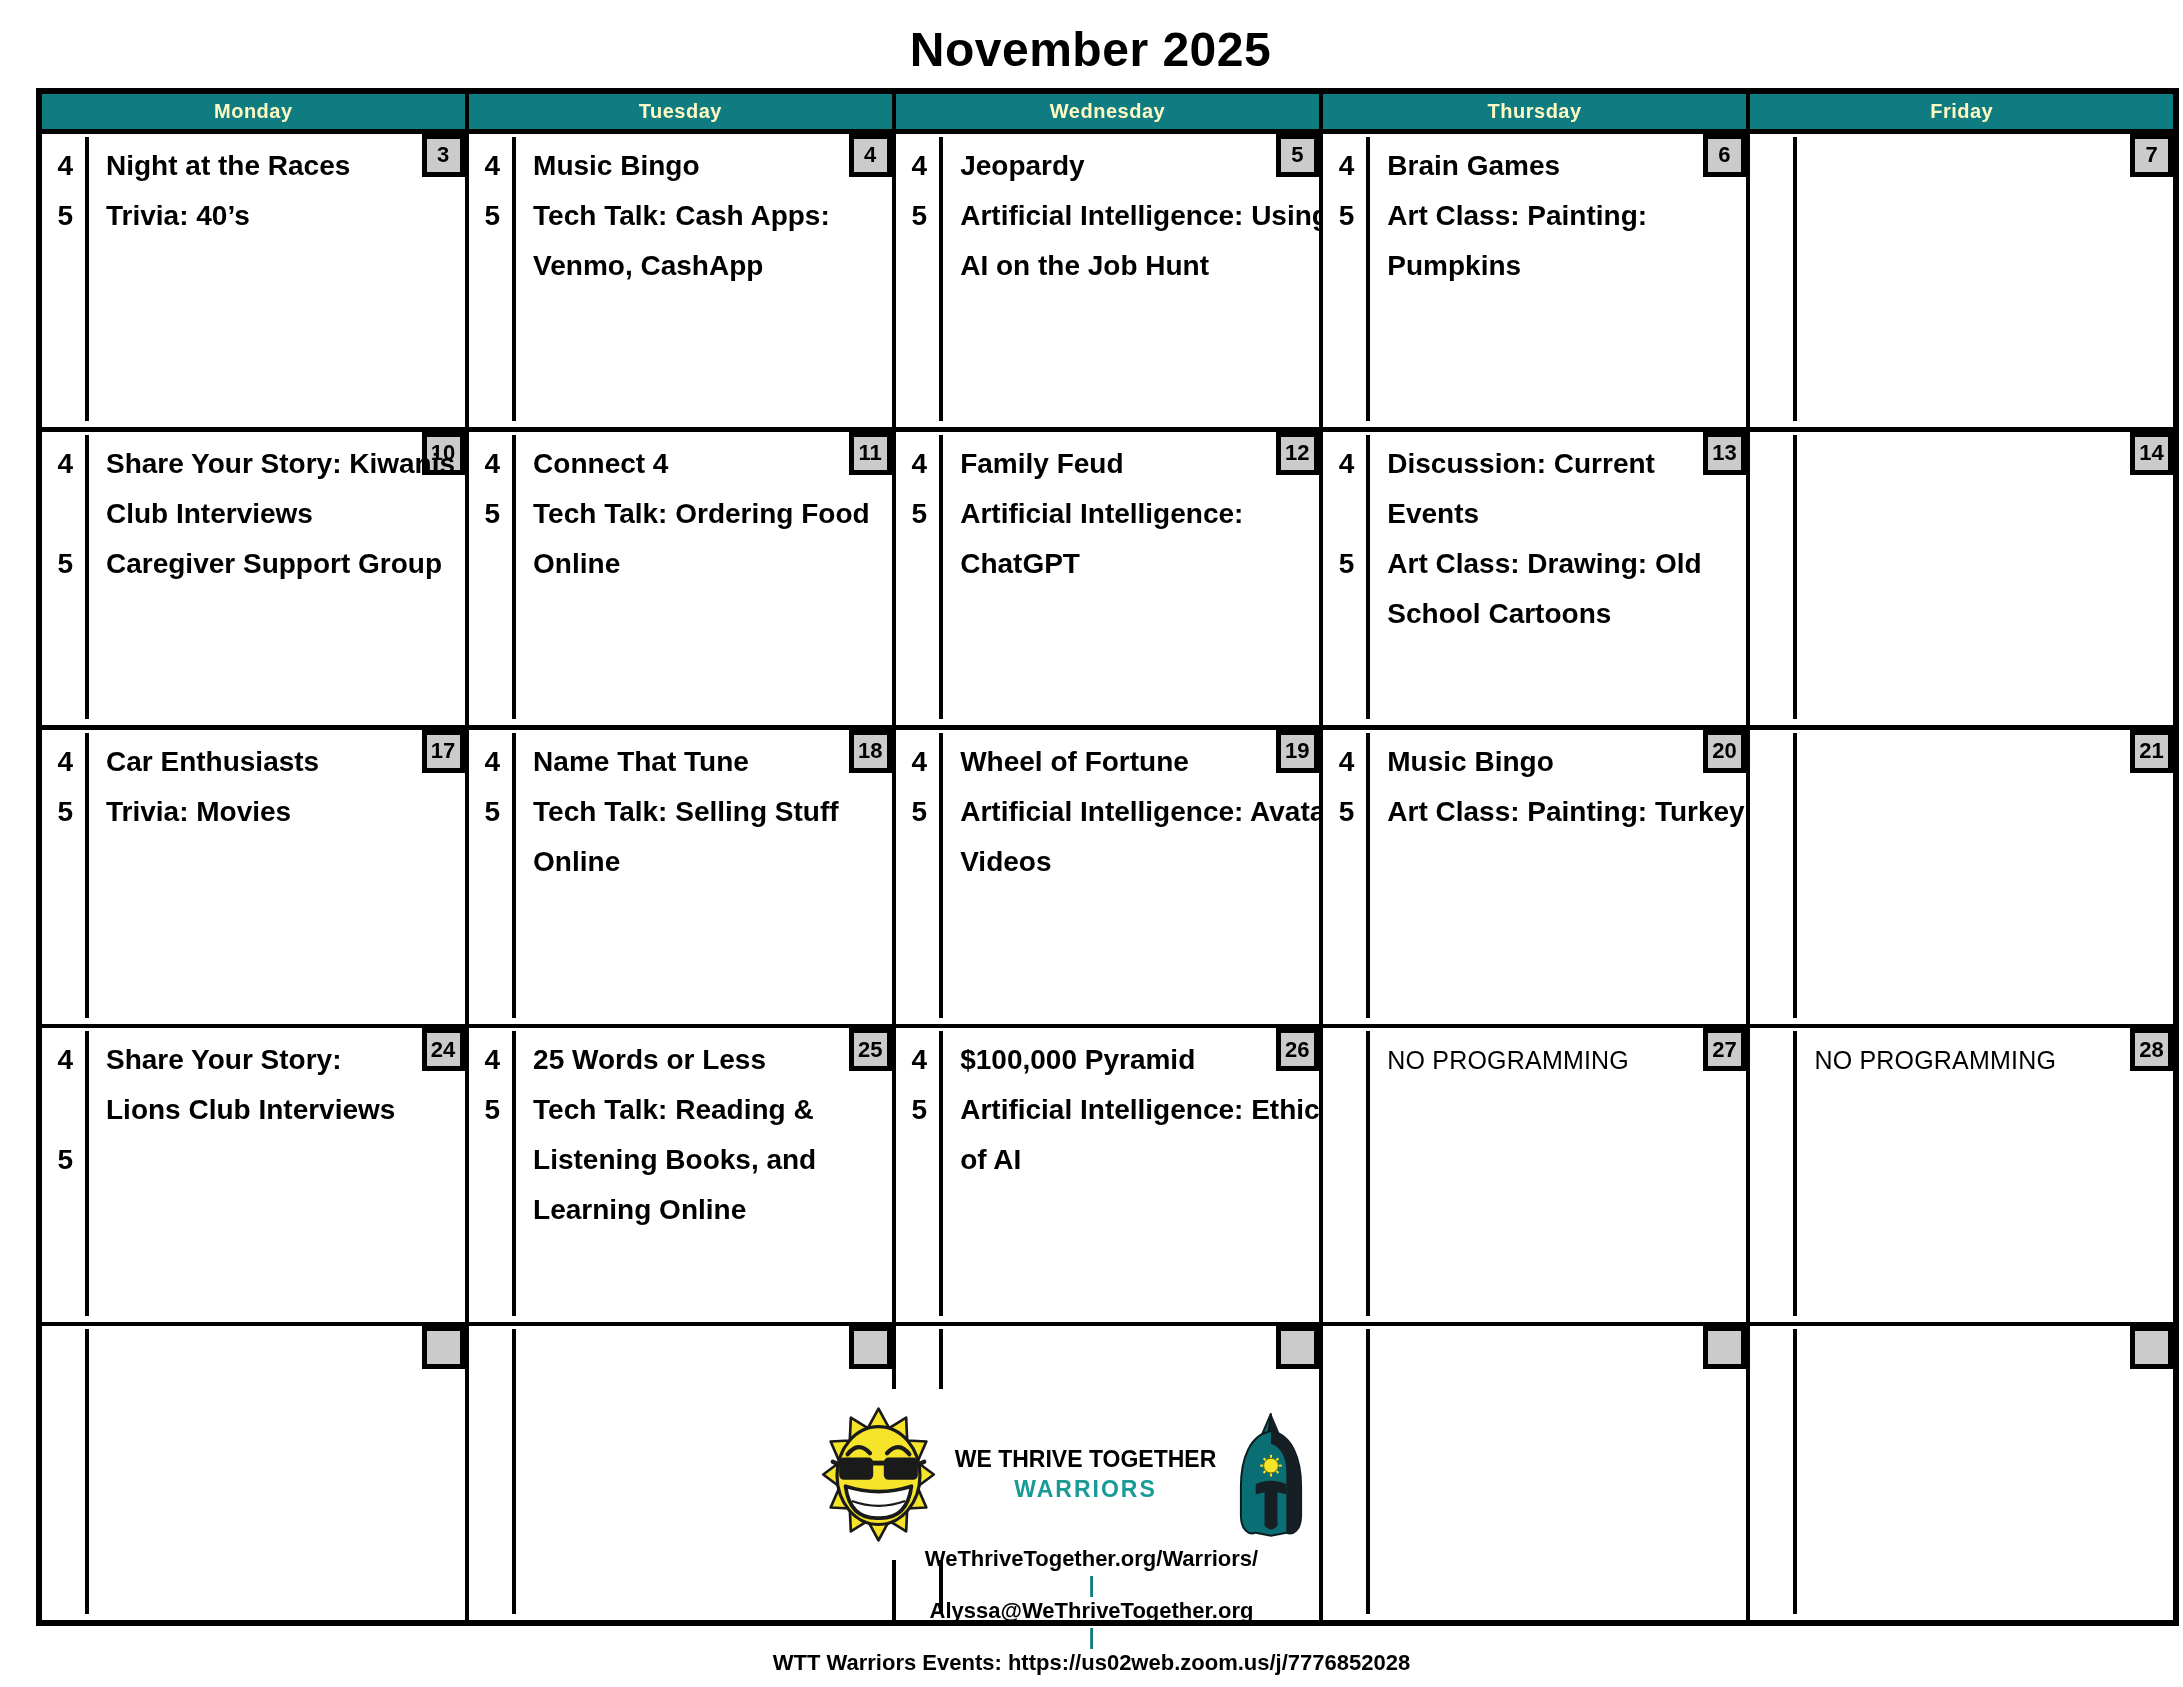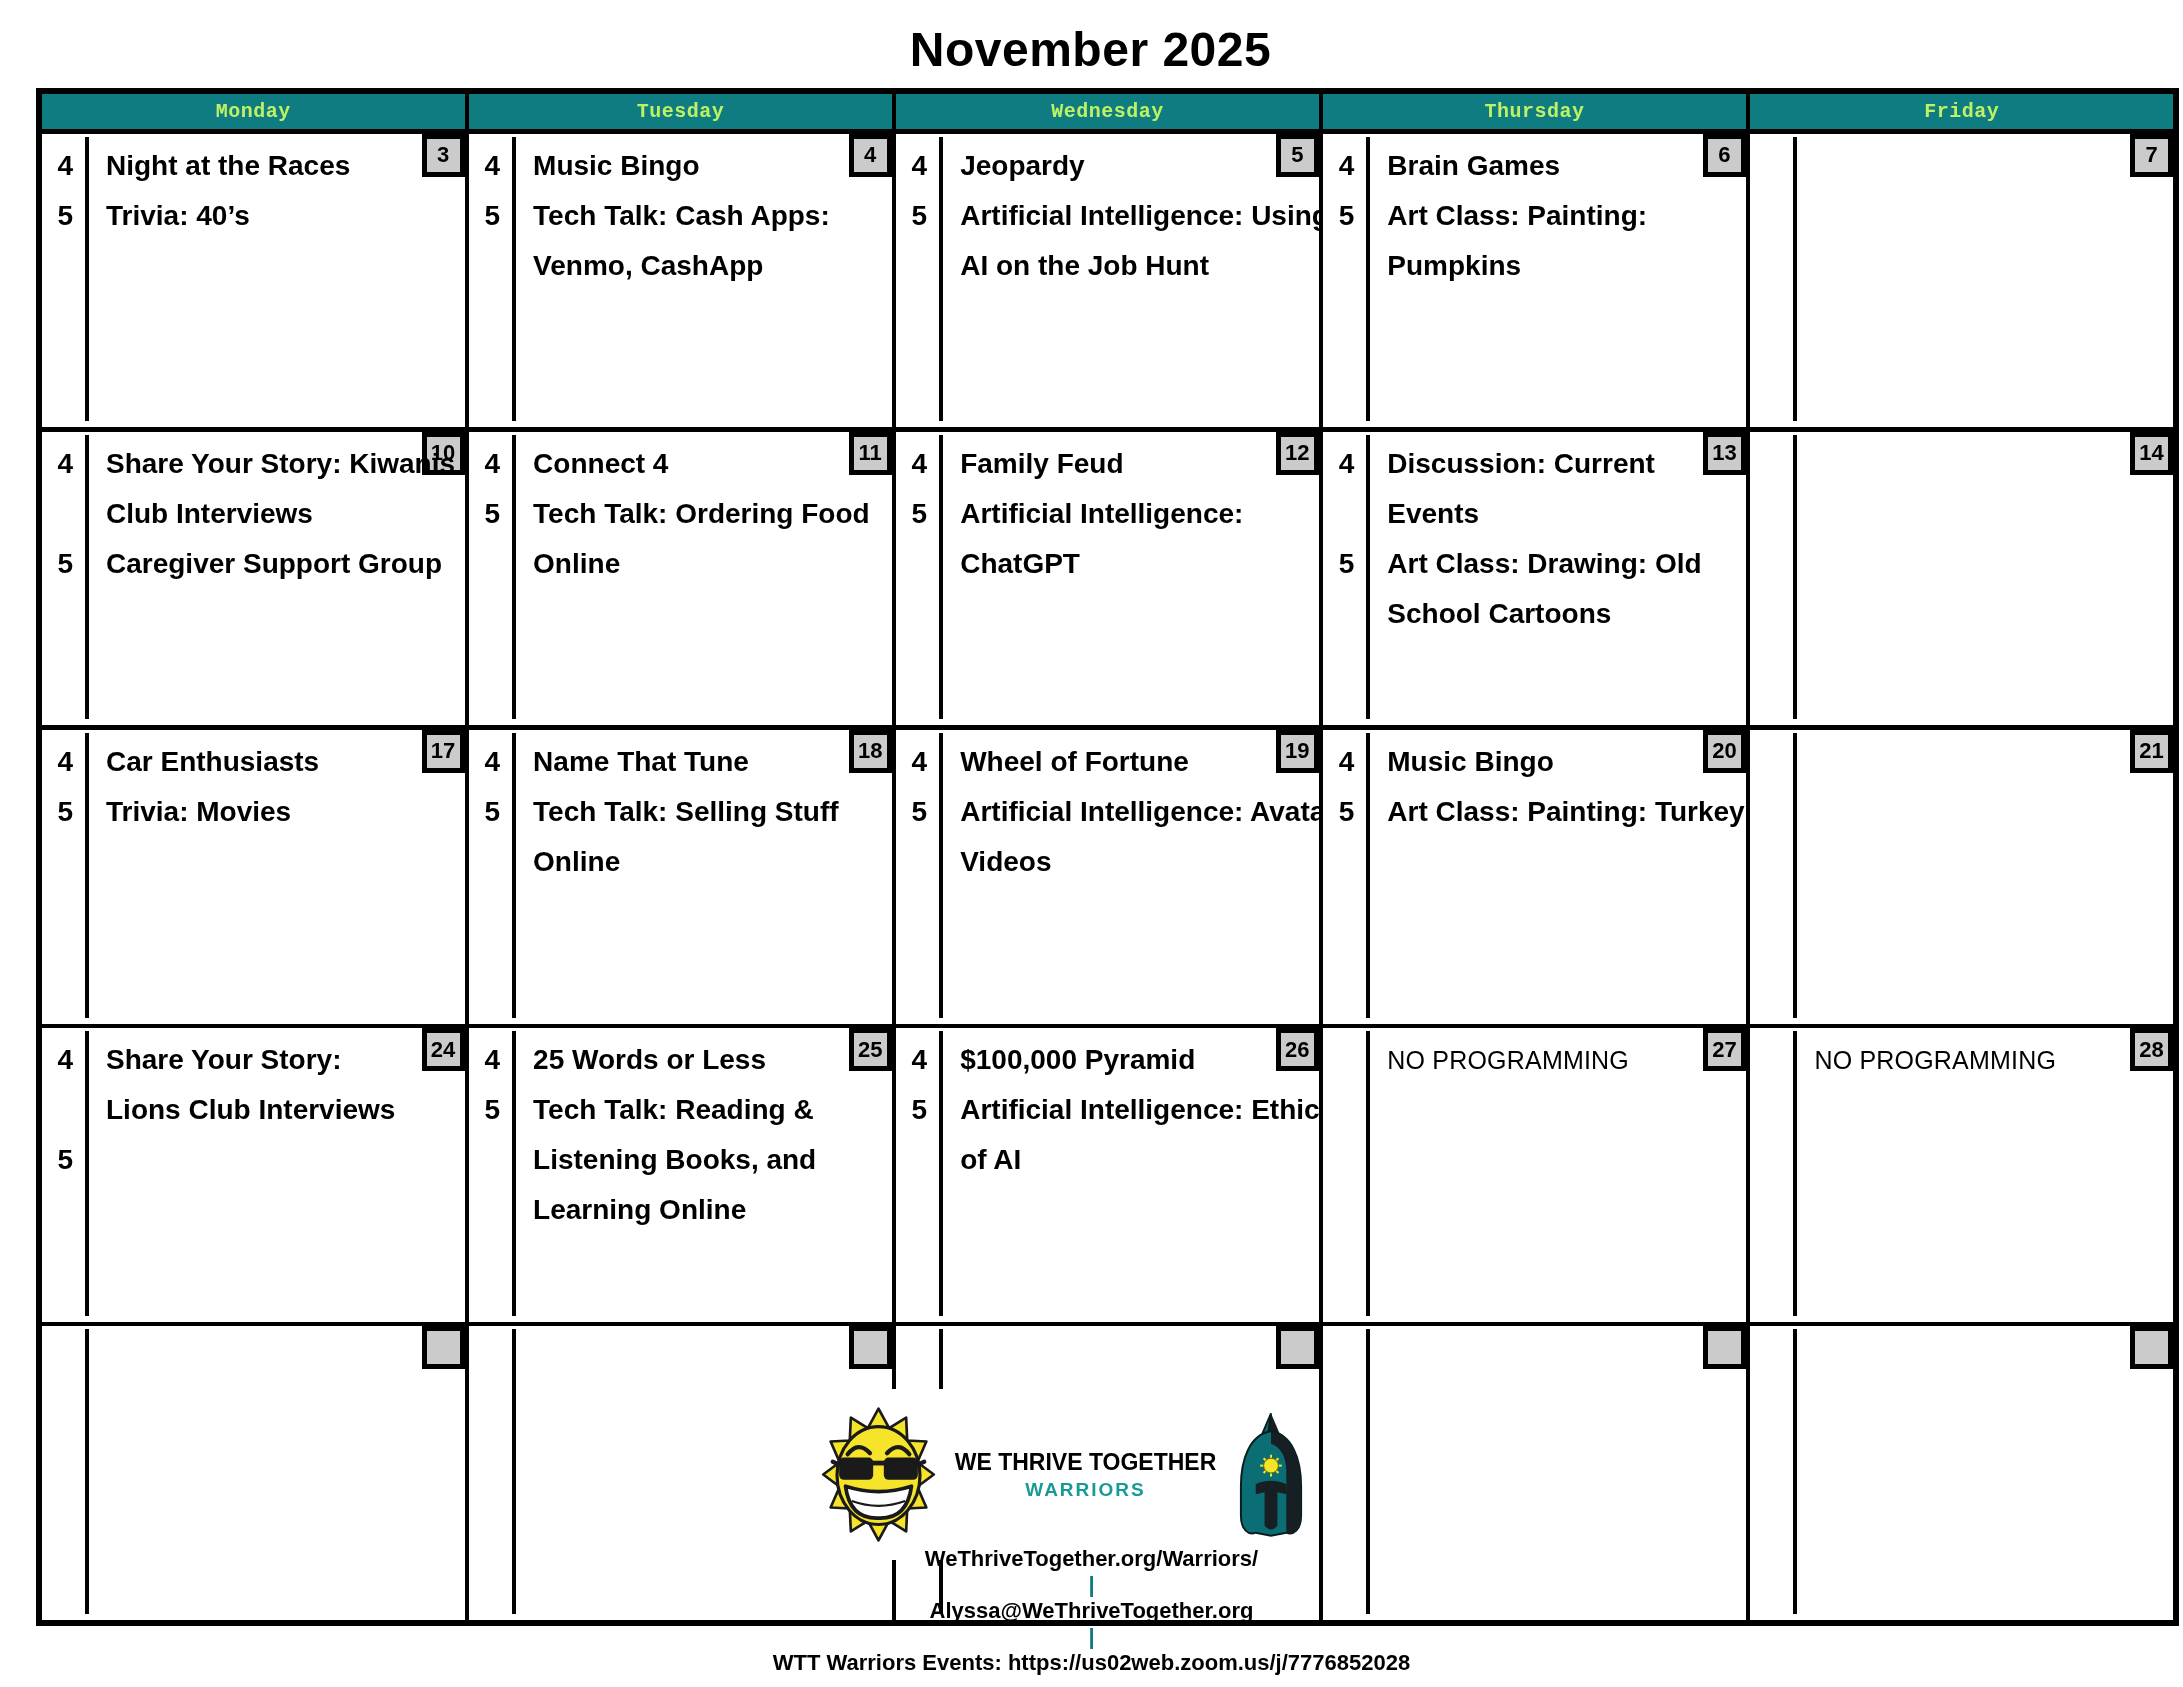--- a/index.html
+++ b/index.html
@@ -11,22 +11,22 @@
     position:absolute;top:22px;left:0;right:2px;text-align:center;
     font-size:48px;font-weight:bold;letter-spacing:0.5px;
   }
   .calendar{
     position:absolute;left:36px;top:88px;width:2143px;height:1538px;
     background:#000;border:6px solid #000;box-sizing:border-box;
     display:grid;grid-template-columns:repeat(5,1fr);
     grid-template-rows:35px repeat(5,1fr);gap:4.5px;
   }
   .hcell{
-    background:var(--teal,#0E7C80);color:#bef264;display:flex;align-items:center;
-    justify-content:center;font-weight:bold;font-size:20px;letter-spacing:0.5px;font-family:Liberation Mono, monospace;
+    background:var(--teal,#0E7C80);color:#fef9c3;display:flex;align-items:center;
+    justify-content:center;font-weight:bold;font-size:20px;letter-spacing:0.5px;
   }
   .cell{background:#fff;position:relative;overflow:hidden;}
   .divider{position:absolute;left:43px;top:3px;bottom:6px;width:3.5px;background:#000;}
   .badge{
     position:absolute;top:0;right:0;width:43px;height:43px;
     background:var(--badge,#CBCBCB);border:5px solid #000;box-sizing:border-box;
     display:flex;align-items:center;justify-content:center;
     font-size:22px;font-weight:bold;
   }
   .events{position:absolute;left:0;top:7px;right:3px;}
@@ -39,21 +39,21 @@
     flex:1;padding-left:21px;font-weight:bold;font-size:28px;line-height:50px;
     white-space:pre;
   }
   .note-row .etext{font-weight:normal;font-size:25px;letter-spacing:0.2px;}
   .logo{
     position:absolute;left:821px;top:1389px;width:486px;height:171px;
     background:#fff;display:flex;align-items:center;justify-content:center;gap:18px;
   }
   .logo-text{display:flex;flex-direction:column;align-items:center;gap:3px;}
   .logo-line1{font-size:23px;font-weight:bold;letter-spacing:0px;white-space:nowrap;}
-  .logo-line2{font-size:19px;font-weight:bold;letter-spacing:2px;color:var(--wteal,#189A96);white-space:nowrap;text-align:right;}
+  .logo-line2{font-size:23px;font-weight:bold;letter-spacing:2px;color:var(--wteal,#189A96);white-space:nowrap;text-align:right;}
   .sun-svg{width:117px;height:149px;flex:none;}
   .helmet-svg{width:74px;height:149px;flex:none;}
   .sun-fill{fill:var(--sun,#F5E42A);stroke:#1a1a1a;stroke-width:5;stroke-linejoin:round;}
   .sun-face{fill:var(--sun,#F5E42A);stroke:#1a1a1a;stroke-width:6;}
   .sun-dark{fill:#1a1a1a;}
   .sun-stroke{fill:none;stroke:#1a1a1a;stroke-width:8;stroke-linecap:round;}
   .mouth{fill:#fff;stroke:#1a1a1a;stroke-width:7;stroke-linejoin:round;}
   .helm-teal{fill:var(--hteal,#0B6E74);stroke:#0a1c1e;stroke-width:4;}
   .helm-dark{fill:#161f23;}
   .helm-sun{fill:var(--sun,#F5E42A);stroke:#6b6b00;stroke-width:2;}

